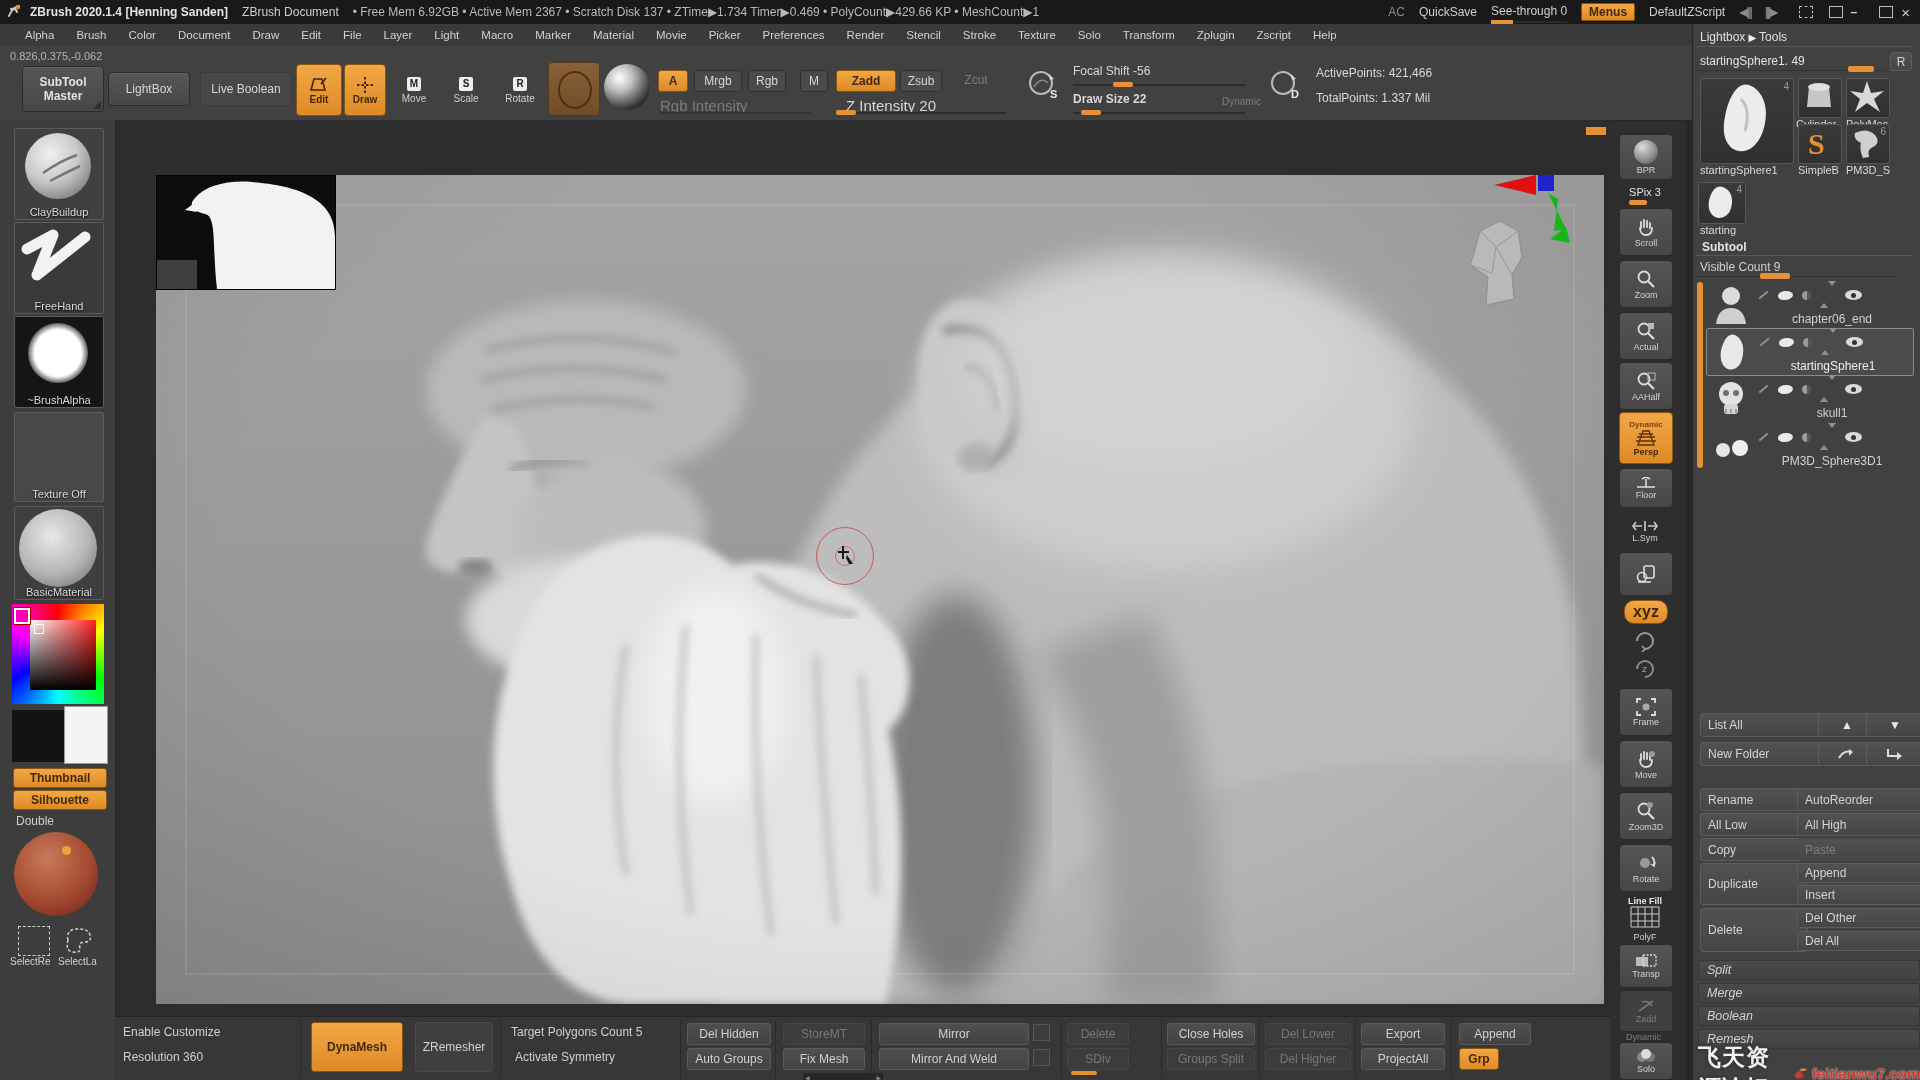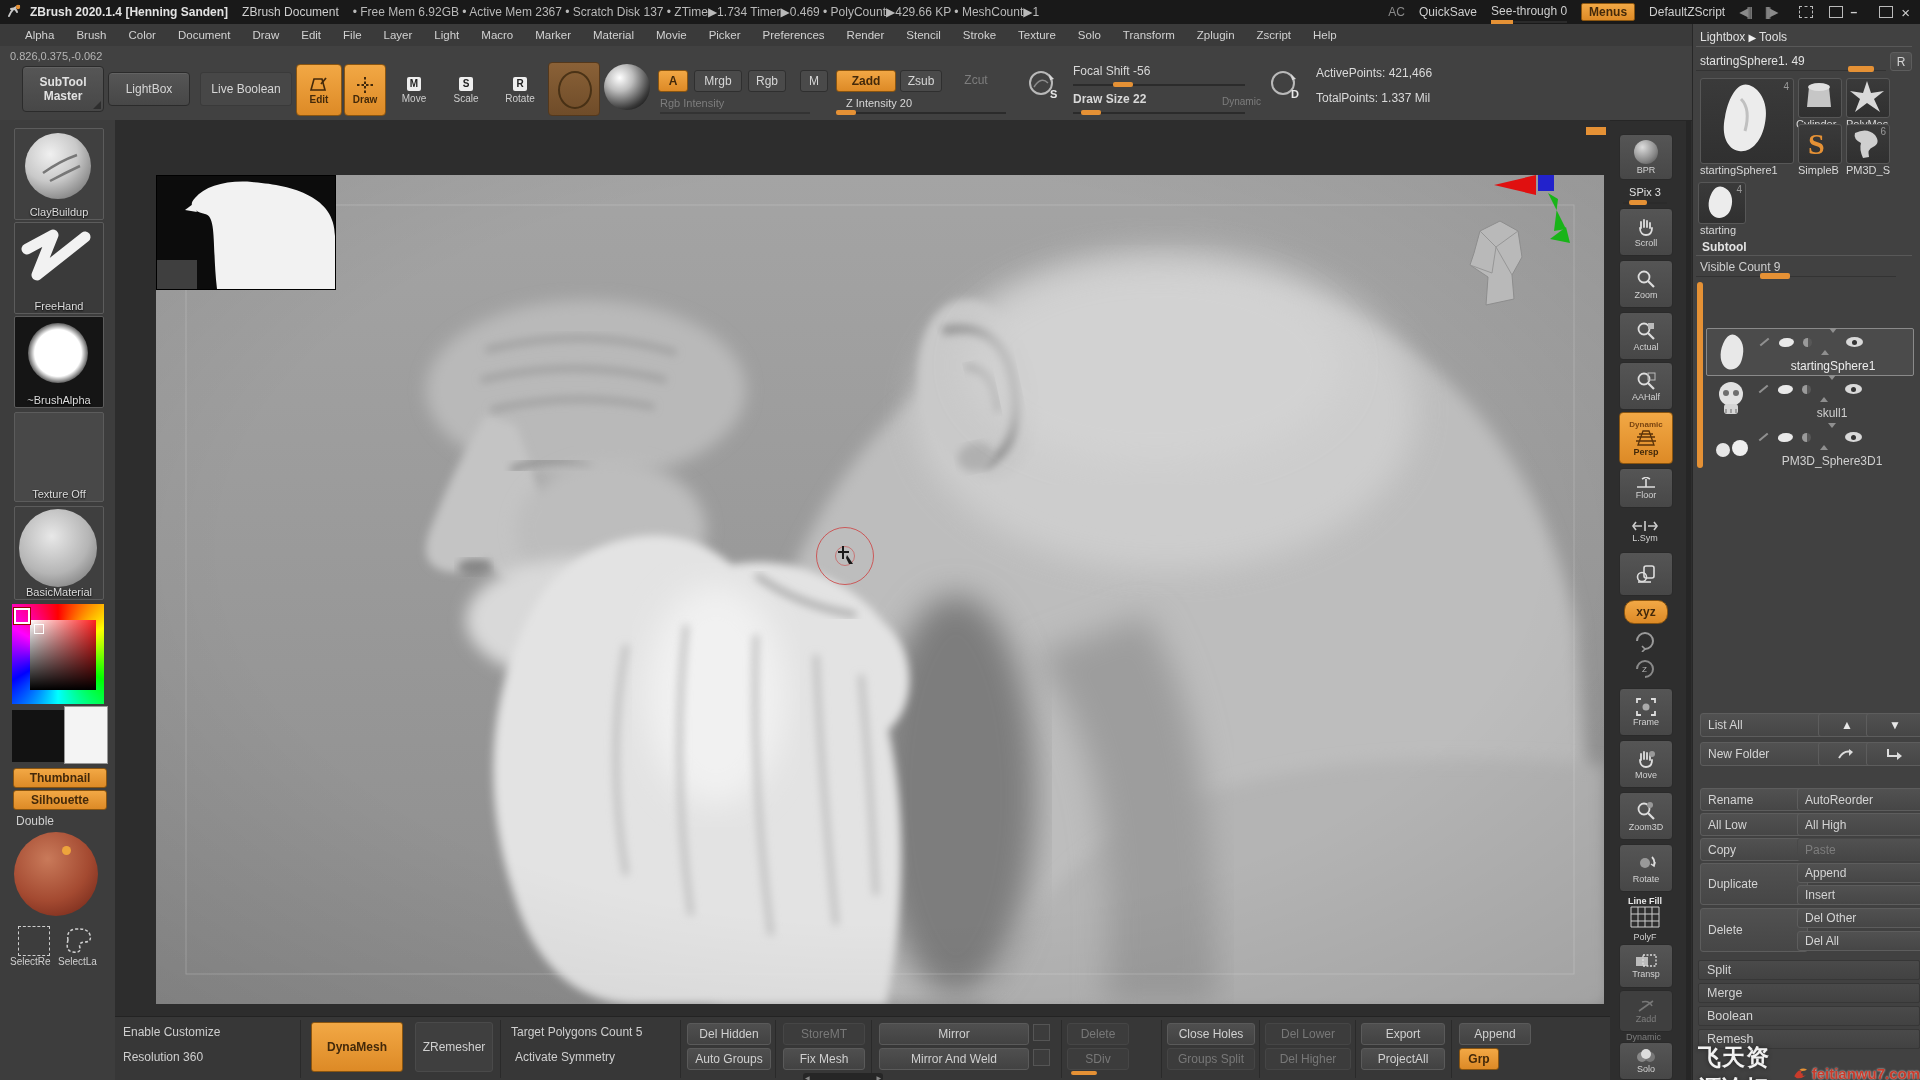--- a/index.html
+++ b/index.html
@@ -20,21 +20,21 @@
   #shelf{position:absolute;left:0;top:46px;width:1692px;height:74px;background:#414141;
          border-bottom:1px solid #262626;}
   .shelf-coords{position:absolute;left:10px;top:4px;font-size:11px;color:#b5b5b5;}
   .raised{background:linear-gradient(#565656,#474747);border:1px solid #2b2b2b;border-radius:4px;
           box-shadow:inset 0 1px 0 rgba(255,255,255,.08);}
   .orange{background:linear-gradient(#f2a845,#dd8a26)!important;color:#43290a!important;
           border:1px solid #8a5510!important;font-weight:bold;}
   .flatbtn{background:#4a4a4a;border:1px solid #2f2f2f;border-radius:3px;}
   .ctr{display:flex;align-items:center;justify-content:center;}
   .col{display:flex;flex-direction:column;align-items:center;justify-content:center;}
-  .s11{font-size:11px;} .s12{font-size:12px;} .s10{font-size:10px;} .s9{font-size:9px;}
+  .s11{font-size:15px;} .s12{font-size:12px;} .s10{font-size:10px;} .s9{font-size:9px;}
   .dim{color:#7d7d7d!important;}
   .badge{width:14px;height:14px;background:#eee;color:#222;font-weight:bold;font-size:10px;
          display:flex;align-items:center;justify-content:center;border-radius:2px;}
   
   #ltray{position:absolute;left:0;top:120px;width:115px;height:960px;background:#3d3d3d;
          border-right:1px solid #282828;}
   .tile{position:absolute;left:14px;width:88px;background:#4f4f4f;border:1px solid #5c5c5c;
         border-radius:2px;overflow:hidden;}
   .tile-lbl{position:absolute;bottom:1px;width:100%;text-align:center;font-size:11px;color:#dcdcdc;
             text-shadow:0 1px 2px #000;}
@@ -58,21 +58,21 @@
   .mini{display:inline-block;vertical-align:middle;}
   .ic-paint{width:15px;height:9px;background:#e9e9e9;border-radius:55% 45% 60% 40%;}
   .ic-pen{width:11px;height:2px;background:#909090;transform:rotate(-40deg);}
   .ic-half{width:9px;height:9px;border-radius:50%;background:linear-gradient(90deg,#9a9a9a 50%,#575757 50%);}
   .ic-eye{position:relative;width:17px;height:10px;background:#d9d9d9;border-radius:50%;}
   .ic-eye:after{content:"";position:absolute;left:6px;top:2.5px;width:5px;height:5px;border-radius:50%;background:#333;}
   .tri-u{width:0;height:0;border-left:4px solid transparent;border-right:4px solid transparent;border-bottom:5px solid #8f8f8f;}
   .tri-d{width:0;height:0;border-left:4px solid transparent;border-right:4px solid transparent;border-top:5px solid #8f8f8f;}
   .secbar{position:absolute;left:1698px;width:212px;height:18px;font-size:12.5px;color:#d2d2d2;
           background:linear-gradient(#4a4a4a,#424242);border:1px solid #373737;border-radius:2px;
-          display:flex;align-items:center;padding-left:8px;}
+          display:flex;align-items:center;padding-left:8px;font-style:italic;}
   
   #bbar{position:absolute;left:115px;top:1016px;width:1495px;height:64px;background:#373737;
         border-top:1px solid #232323;}
   .bbtn{position:absolute;height:20px;background:linear-gradient(#4f4f4f,#424242);
         border:1px solid #5a5a5a;border-radius:3px;font-size:12px;color:#d0d0d0;
         display:flex;align-items:center;justify-content:center;}
   .bbtn.bdim{color:#787878;border-color:#464646;background:#3c3c3c;}
   .blab{position:absolute;font-size:12px;color:#cfcfcf;white-space:nowrap;}
   .vsep{position:absolute;top:3px;width:1px;height:58px;background:#2a2a2a;}
   
@@ -462,21 +462,21 @@
       </svg>
     <span class="lab">L.Sym</span>
   </div>
   <div class="sbtn" style="top:552px;height:42px;">
     <svg width="22" height="22" viewBox="0 0 22 22">
         <rect x="9" y="3" width="10" height="12" rx="2" stroke="#ddd" stroke-width="1.6" fill="none"></rect>
         <circle cx="7" cy="14" r="4.5" stroke="#ddd" stroke-width="1.6" fill="none"></circle>
         <path d="M3,19 H16" stroke="#ddd" stroke-width="1.6"></path>
       </svg>
   </div>
-  <div class="abs orange ctr" style="left:1624px;top:600px;width:42px;height:22px;border-radius:10px;font-size:12px;font-weight:bold;">
+  <div class="abs orange ctr" style="left:1624px;top:600px;width:42px;height:22px;border-radius:10px;font-size:16px;font-weight:bold;">
     <span>xyz</span>
   </div>
   <div class="abs" style="left:1634px;top:630px;">
     <svg width="22" height="22" viewBox="0 0 22 22">
         <path d="M3,11 A8,8 0 1 1 11,19" stroke="#9a9a9a" stroke-width="2" fill="none"></path>
         <path d="M8,16 L11,19 L8,22" stroke="#9a9a9a" stroke-width="1.6" fill="none"></path>
       </svg>
   </div>
   <div class="abs" style="left:1634px;top:658px;">
     <svg width="22" height="22" viewBox="0 0 22 22">
@@ -612,20 +612,34 @@
   </div>
   <div class="pline" style="left:1696px;top:255px;width:216px;"></div>
   <div class="abs s12" style="left:1700px;top:260px;color:#cfcfcf;">
     <span>Visible Count 9</span>
   </div>
   <div class="pline" style="left:1696px;top:276px;width:200px;background:#333;"></div>
   <div class="abs" style="left:1760px;top:273px;width:30px;height:6px;background:#e59135;border-radius:2px;"></div>
 
   <div class="abs" style="left:1697px;top:282px;width:6px;height:186px;background:#e59135;border-radius:3px;"></div>
 
+  <div class="strow" style="top:282px;">
+    <svg class="abs" style="left:4px;top:2px;" width="42" height="42" viewBox="0 0 42 42">
+        <circle cx="21" cy="12" r="9" fill="#dcdcdc"></circle>
+        <path d="M6,40 Q8,24 21,24 Q34,24 36,40 Z" fill="#cfcfcf"></path>
+      </svg>
+    <div class="abs" style="left:52px;top:4px;display:flex;gap:9px;align-items:center;">
+      <span class="ic-pen mini"></span>
+      <span class="ic-paint mini"></span>
+      <span class="ic-half mini"></span>
+      <span class="mini"><span class="tri-u"></span><span class="tri-d" style="margin-top:1px;"></span></span>
+      <span class="ic-eye mini"></span>
+    </div>
+    <div class="nm">chapter06_end</div>
+  </div>
   <div class="strow" style="top:328px;background:#4b4b4b;border:1px solid #8a8a8a;border-radius:2px;">
     <svg class="abs" style="left:4px;top:2px;" width="42" height="42" viewBox="0 0 42 42">
         <path d="M24,4 C32,8 34,18 31,28 C29,37 21,41 15,37 C9,33 8,22 12,13 C15,6 19,2 24,4 Z" fill="#e8e8e8"></path>
       </svg>
     <div class="abs" style="left:52px;top:4px;display:flex;gap:9px;align-items:center;">
       <span class="ic-pen mini"></span>
       <span class="ic-paint mini"></span>
       <span class="ic-half mini"></span>
       <span class="mini"><span class="tri-u"></span><span class="tri-d" style="margin-top:1px;"></span></span>
       <span class="ic-eye mini"></span>

